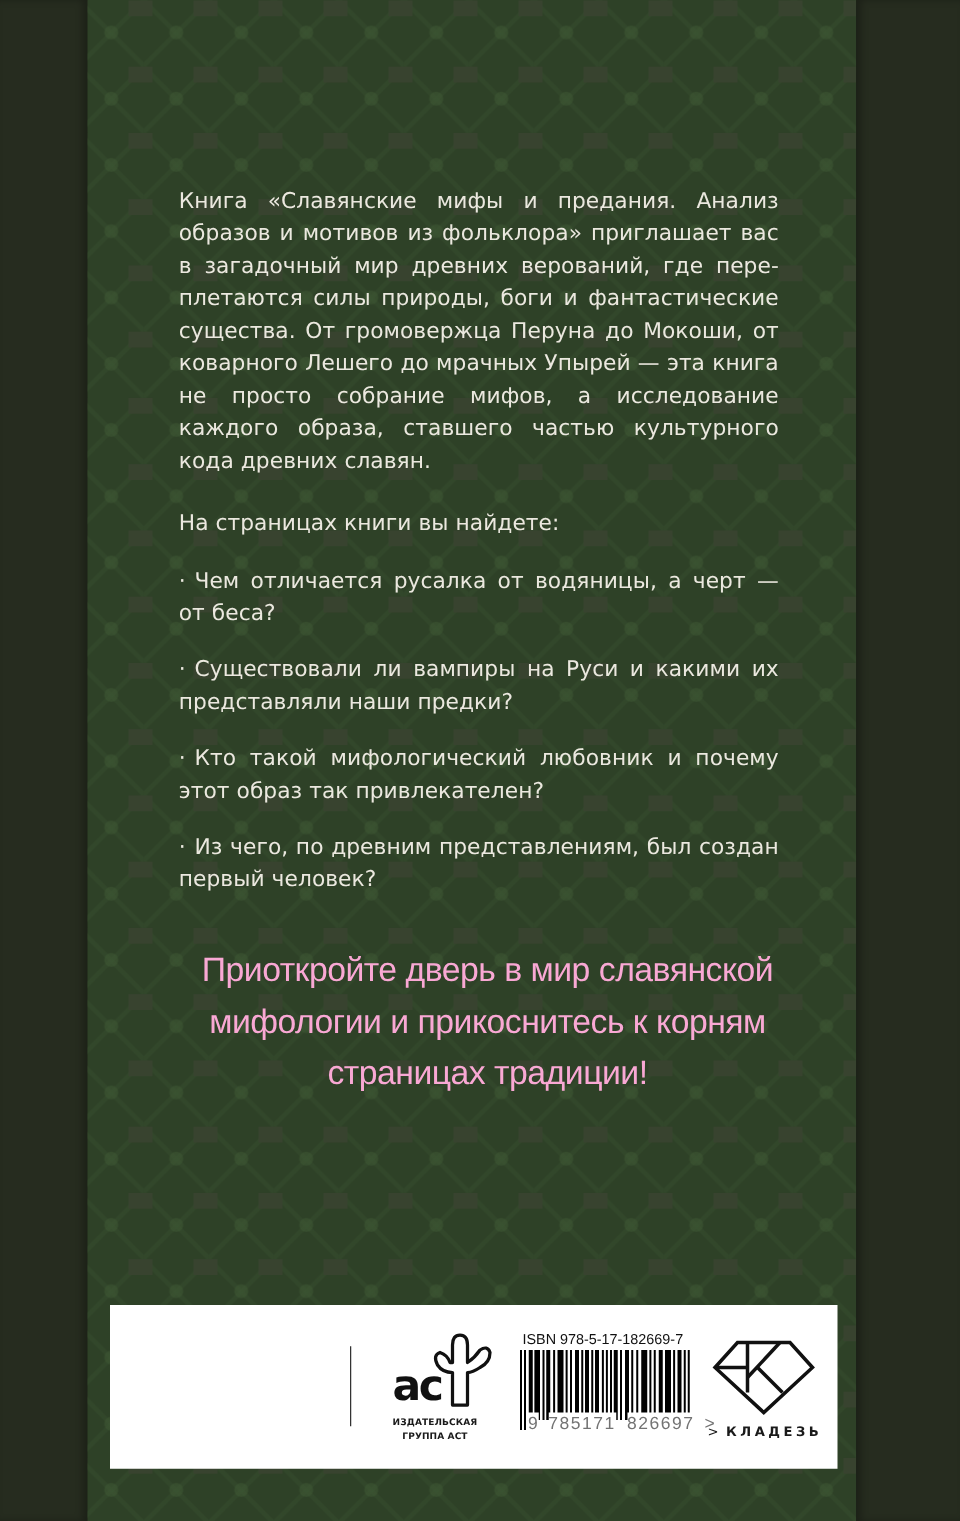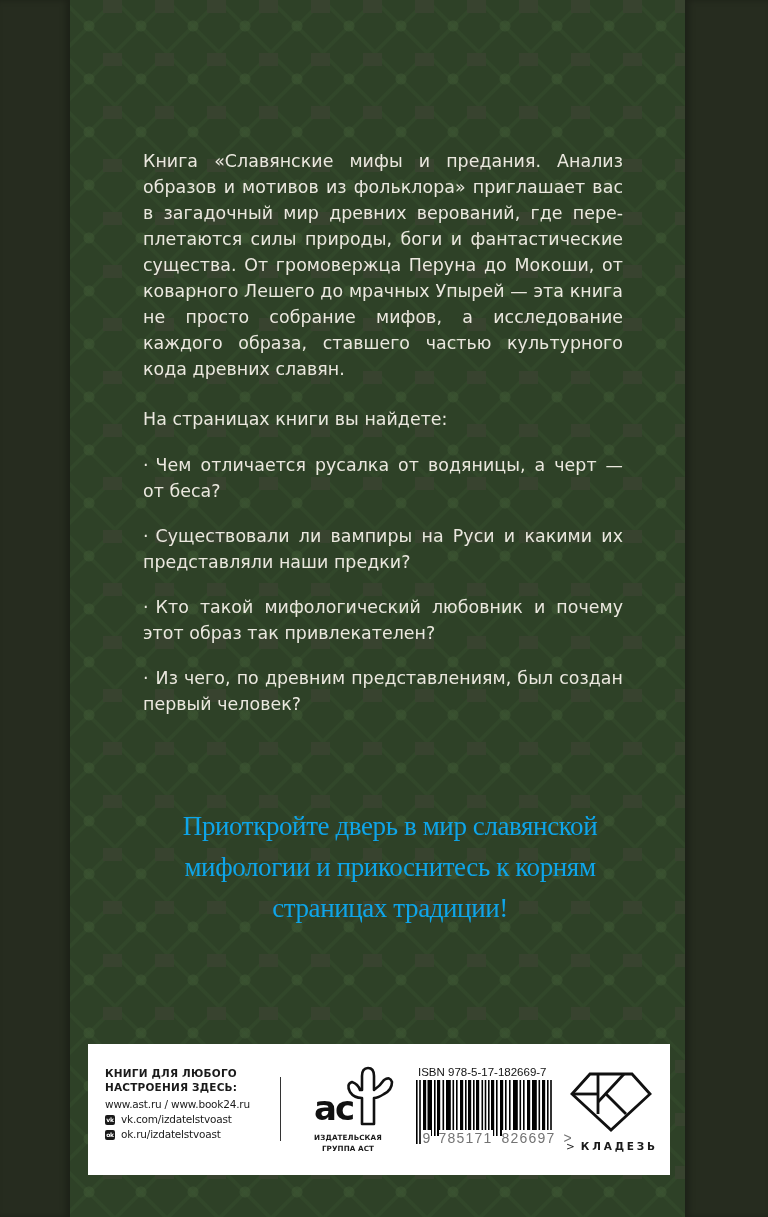--- a/index.html
+++ b/index.html
@@ -43,23 +43,23 @@
     font-family: "DejaVu Sans", sans-serif;
     font-size: 17.4px; line-height: 26px;
     letter-spacing: 0.05px;
   }
   .text-block p { margin: 0; text-align: justify; text-align-last: left; }
   .text-block .intro { margin-bottom: 20px; }
   .text-block .lead { margin-bottom: 20px; margin-top: 24px; }
   .text-block .bullet { margin-bottom: 19px; }
   .text-block .bullet .dot { margin-right: 7px; }
   .slogan {
-    position: absolute; left: 130px; top: 806px; width: 520px;
-    color: #0ea5e9; text-align: center;
-    font-family: Liberation Serif, serif;
+    position: absolute; left: 130px; top: 756px; width: 520px;
+    color: #f9a8d4; text-align: center;
+    font-family: Liberation Sans, sans-serif;
     font-size: 27px; line-height: 41px;
     letter-spacing: -0.4px;
     font-stretch: condensed;
   }
   .info-panel {
     position: absolute; left: 88px; top: 1044px; width: 582px; height: 131px;
     background: #ffffff;
   }
   .promo {
     position: absolute; left: 17px; top: 22px; width: 185px;
@@ -114,35 +114,20 @@
   <p class="bullet"><span class="dot">·</span><span>Из чего, по древним представлениям, был со­здан первый человек?</span></p>
 </div>
 
 <div class="slogan">
   <div>Приоткройте дверь в мир славянской</div>
   <div>мифологии и прикоснитесь к корням</div>
   <div>страницах традиции!</div>
 </div>
 
 <div class="info-panel">
-  <div class="promo">
-    <div class="promo-title">
-      <div>КНИГИ ДЛЯ ЛЮБОГО</div>
-      <div>НАСТРОЕНИЯ ЗДЕСЬ:</div>
-    </div>
-    <div class="promo-link" style="margin-top:3px;">www.ast.ru / www.book24.ru</div>
-    <div class="promo-link">
-      <span class="ic">vk</span>
-      <span>vk.com/izdatelstvoast</span>
-    </div>
-    <div class="promo-link">
-      <span class="ic">ok</span>
-      <span>ok.ru/izdatelstvoast</span>
-    </div>
-  </div>
 
   <div class="divider"></div>
 
   <div class="ast-logo">
     <svg width="104" height="70" viewBox="0 0 104 70">
       <text x="18" y="58" font-family="DejaVu Sans, sans-serif" font-weight="bold" font-size="34" fill="#111" letter-spacing="-2">ас</text>
       <path d="M66 62 L66 36 Q58 36 54 30 Q50 22 56 20 Q62 22 64 28 L66 28 L66 14 Q66 6 72 6 Q78 6 78 14 L78 28 Q84 24 88 18 Q94 14 96 20 Q96 28 88 32 Q82 36 78 36 L78 62 Z" fill="#fff" stroke="#111" stroke-width="2.6" stroke-linejoin="round"></path>
     </svg>
     <div class="ast-caption">
       <div>ИЗДАТЕЛЬСКАЯ</div>

